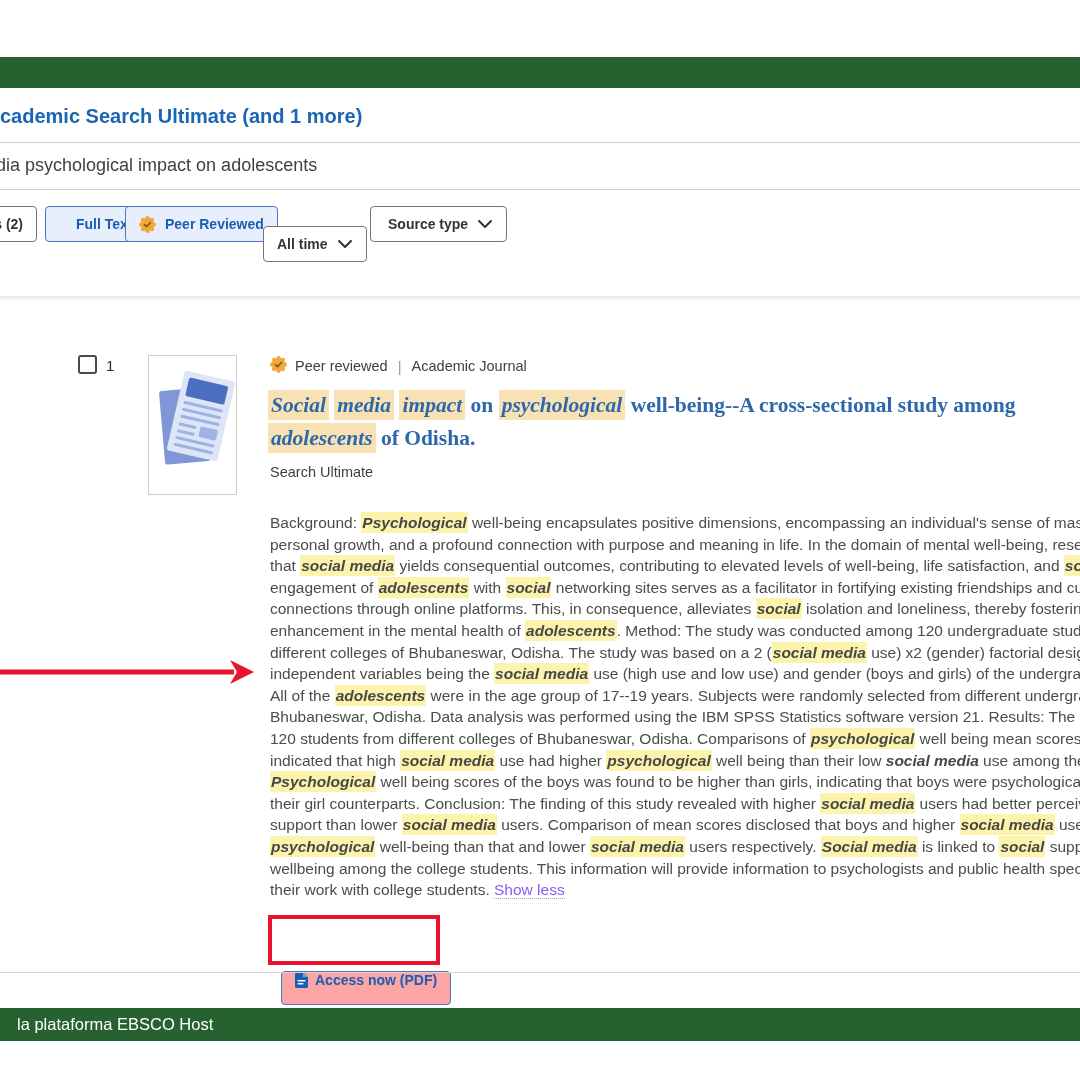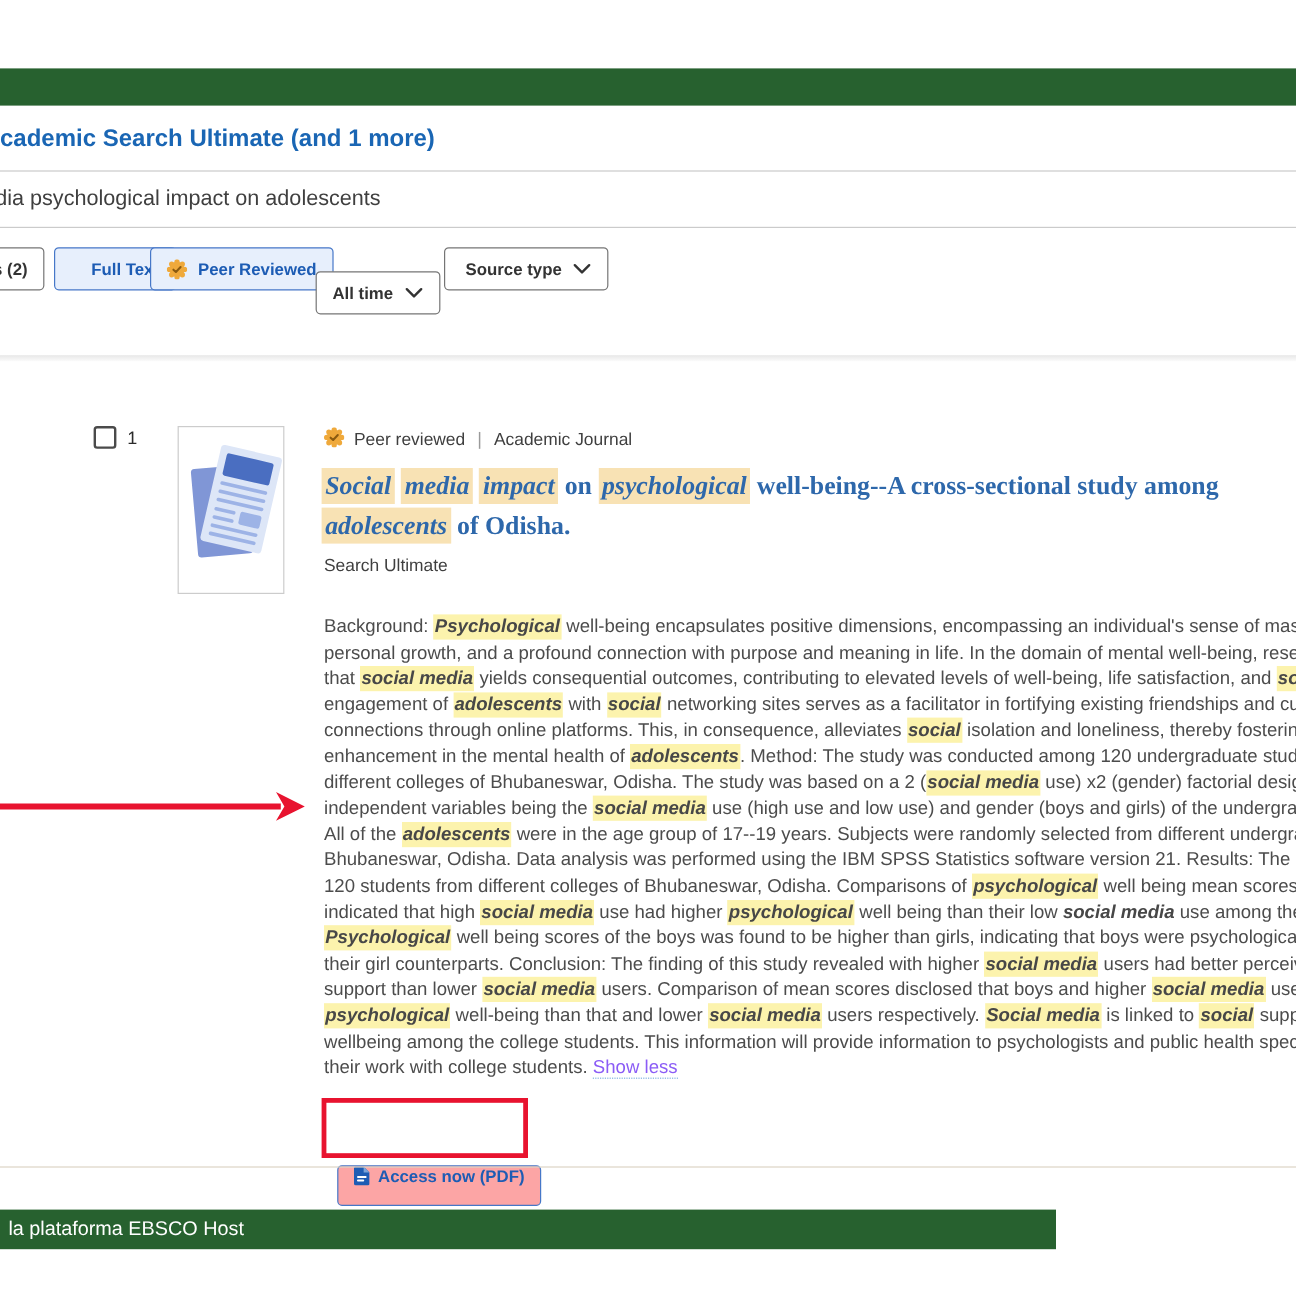--- a/index.html
+++ b/index.html
@@ -40,21 +40,21 @@
   .byline .seg-a{border-bottom:1.5px dotted #8a8a8a;cursor:pointer;}
   .abstract{left:270px;top:512px;font-size:15.5px;color:var(--text_body);line-height:21.6px;white-space:nowrap;}
   .abs-line{height:21.6px;}
   .abstract .seg-hl{background:var(--abstract_highlight);font-weight:bold;font-style:italic;color:#474747;padding:2px 1px;}
   .abstract .seg-bi{font-weight:bold;font-style:italic;color:#474747;}
   .abstract .seg-link{color:#8b5cf6;border-bottom:1.5px dotted #7fb0e0;cursor:pointer;}
   .annotation-box{left:268px;top:915px;width:172px;height:50px;border:4px solid var(--annotation_red);box-sizing:border-box;}
   .access-btn{left:281px;top:927px;height:34px;box-sizing:border-box;border:1.5px solid var(--chip_active_border);border-radius:4px;background:#fca5a5;display:flex;gap:7px;padding:0 13px;font-size:14px;font-weight:bold;color:var(--chip_active_text);cursor:pointer;margin-top:44px;}
   .result-divider{top:972px;left:0;width:1080px;height:1px;background:#ddd5c6;}
   .red-arrow{left:0;top:656px;}
-  .footer{left:0;top:1008px;width:880px;height:33px;background:var(--green_bar);color:#fff;display:flex;align-items:center;padding-left:7px;box-sizing:border-box;font-size:16.5px;}
+  .footer{left:0;top:1008px;width:1080px;height:33px;background:var(--green_bar);color:#fff;display:flex;align-items:center;padding-left:17px;box-sizing:border-box;font-size:16.5px;}
 </style>
 </head>
 <body>
 
 <div class="abs topbar"></div>
 
 <div class="abs breadcrumb">cademic Search Ultimate (and 1 more)</div>
 <div class="abs hdiv div1"></div>
 
 <div class="abs search-query">dia psychological impact on adolescents</div>

